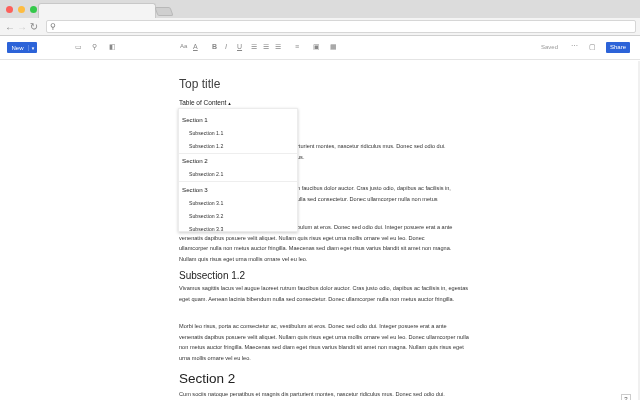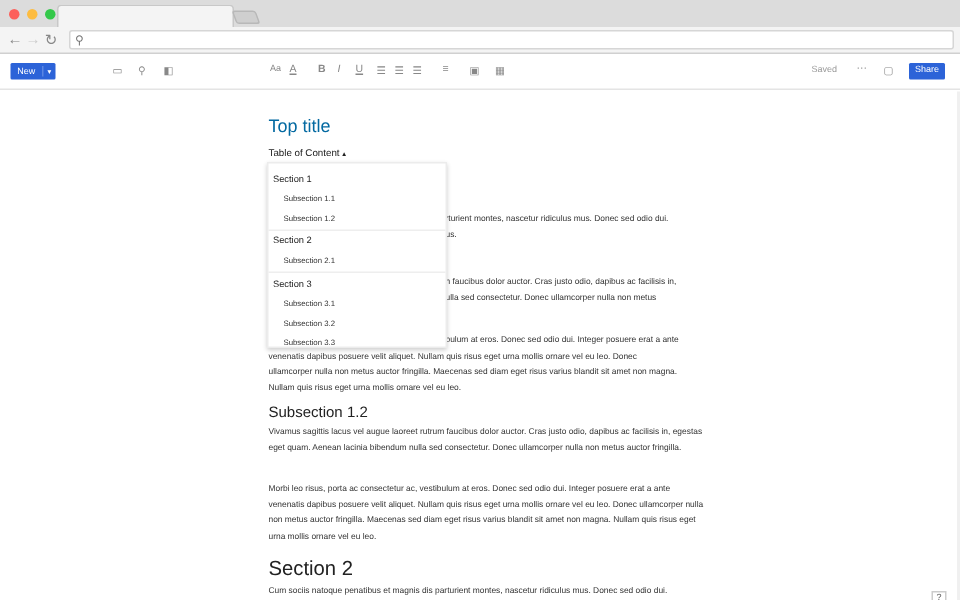--- a/index.html
+++ b/index.html
@@ -15,21 +15,21 @@
     .url { flex: 1; height: 13px; margin-left: 6px; background: #fff; border: 1px solid #d6d6d6; border-radius: 2px; display: flex; align-items: center; padding-left: 3px; font-size: 8px; color: #777; }
     .toolbar { height: 24px; border-bottom: 1px solid #e4e4e4; display: flex; align-items: center; position: relative; }
     .btn-new { position: absolute; left: 7px; top: 6px; height: 11px; width: 30px; background: #2c63d8; color: #fff; font-size: 6px; display: flex; align-items: center; border-radius: 1px; }
     .btn-new .lbl { flex: 1; text-align: center; padding-left: 0; }
     .btn-new .caret { width: 9px; border-left: 1px solid #5a86e2; text-align: center; font-size: 5px; }
     .tb-icon { position: absolute; top: 7px; font-size: 7px; color: #888; }
     .saved { position: absolute; left: 541px; top: 8px; font-size: 6px; color: #999; }
     .btn-share { position: absolute; left: 606px; top: 6px; width: 24px; height: 11px; background: #2c63d8; color: #fff; font-size: 6px; text-align: center; line-height: 11px; border-radius: 1px; }
     .content { position: absolute; top: 61px; left: 0; width: 640px; height: 339px; }
     .doc { position: absolute; left: 179px; width: 290px; color: #333; }
-    .h-top { position: absolute; top: 16px; font-size: 12px; color: #0369a1; }
+    .h-top { position: absolute; top: 16px; font-size: 12px; color: #404040; }
     .toc-label { position: absolute; top: 38px; font-size: 6.5px; color: #222; }
     .toc-card { position: absolute; left: 178px; top: 108px; width: 120px; height: 124px; background: #fff; box-shadow: 0 1px 3px rgba(0,0,0,0.2); border: 1px solid #ececec; font-size: 6px; color: #333; z-index: 2; }
     .toc-sec { padding-left: 3px; font-size: 6.2px; color: #222; }
     .toc-sub { padding-left: 10px; font-size: 5.2px; color: #333; }
     .toc-div { border-top: 1px solid #eee; }
     .p { font-size: 5.6px; line-height: 10.5px; color: #333; position: absolute; left: 179px; width: 290px; }
     .h2 { position: absolute; left: 179px; font-size: 10px; color: #222; }
     .h1 { position: absolute; left: 179px; font-size: 13.5px; color: #222; }
     .help { position: absolute; left: 621px; top: 394px; width: 10px; height: 10px; border: 1px solid #ccc; font-size: 6px; color: #555; text-align: center; line-height: 9px; background: #fff; }
     .scroll-right { position: absolute; right: 0; top: 61px; width: 2px; height: 339px; background: #f0f0f0; }

